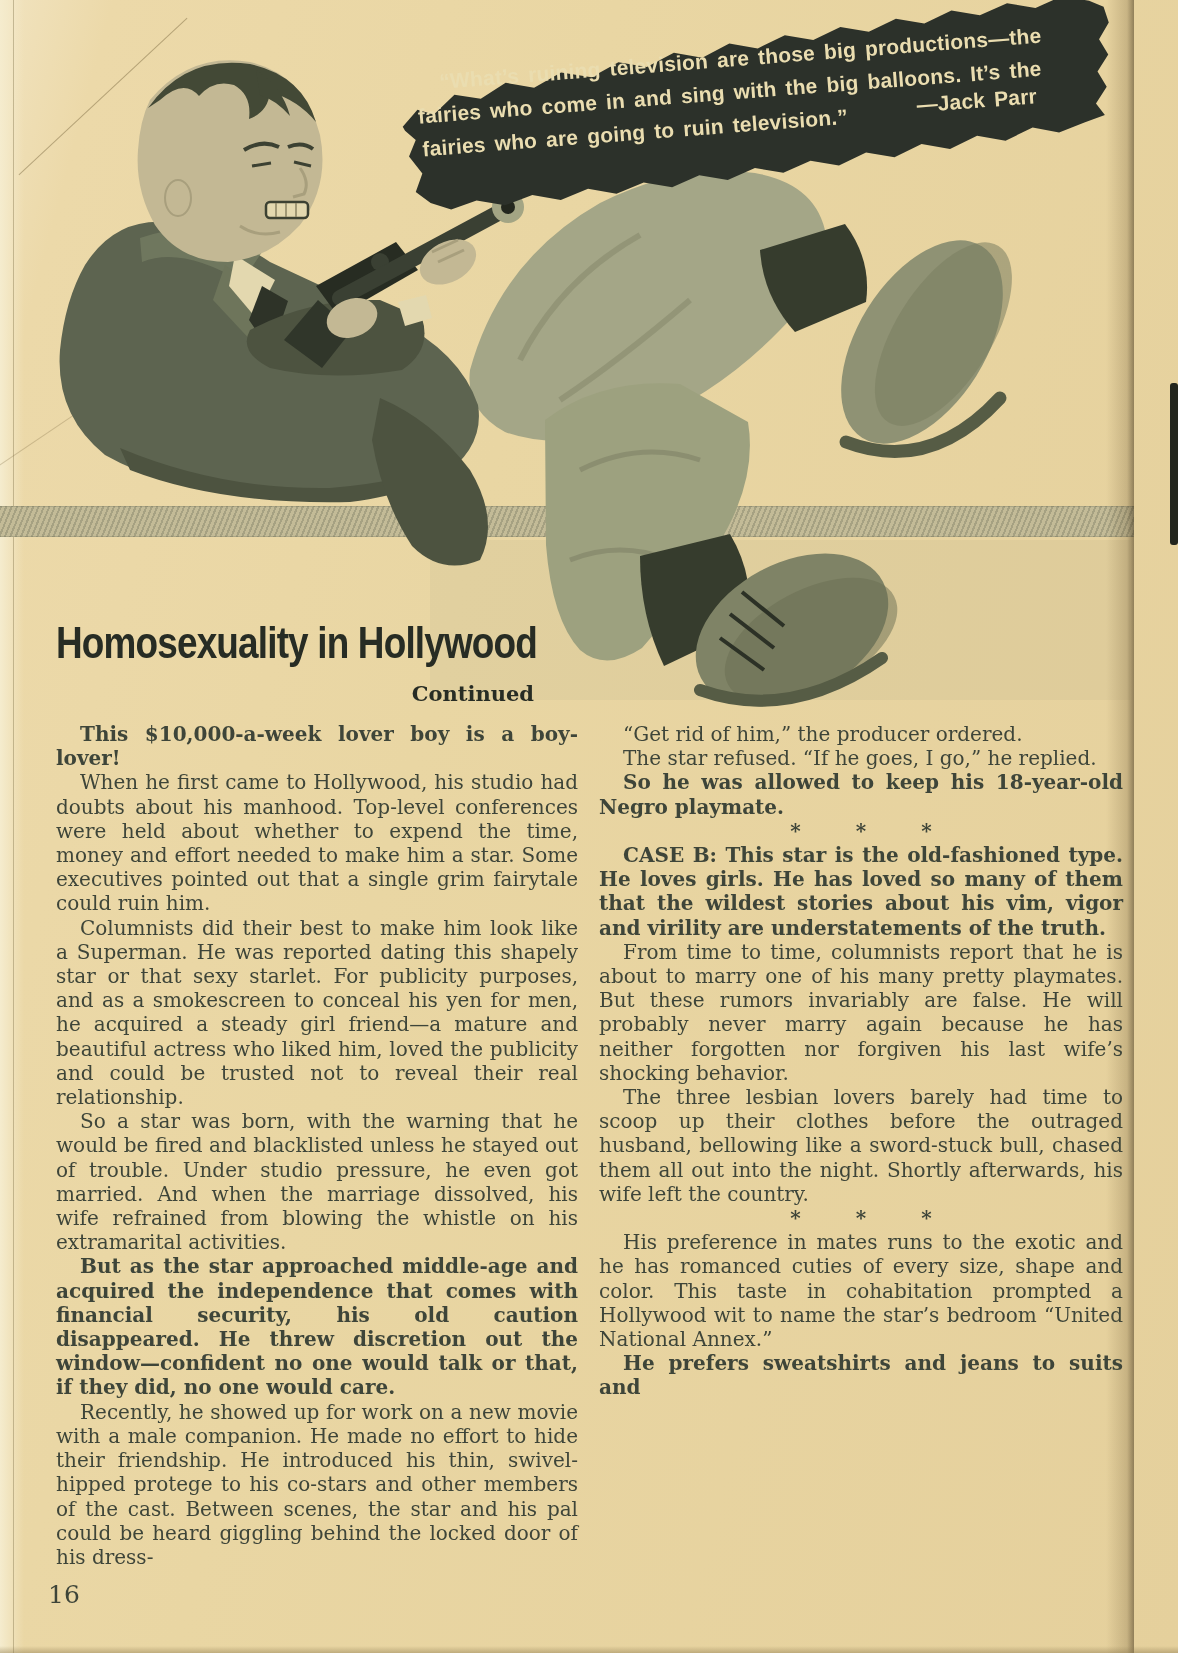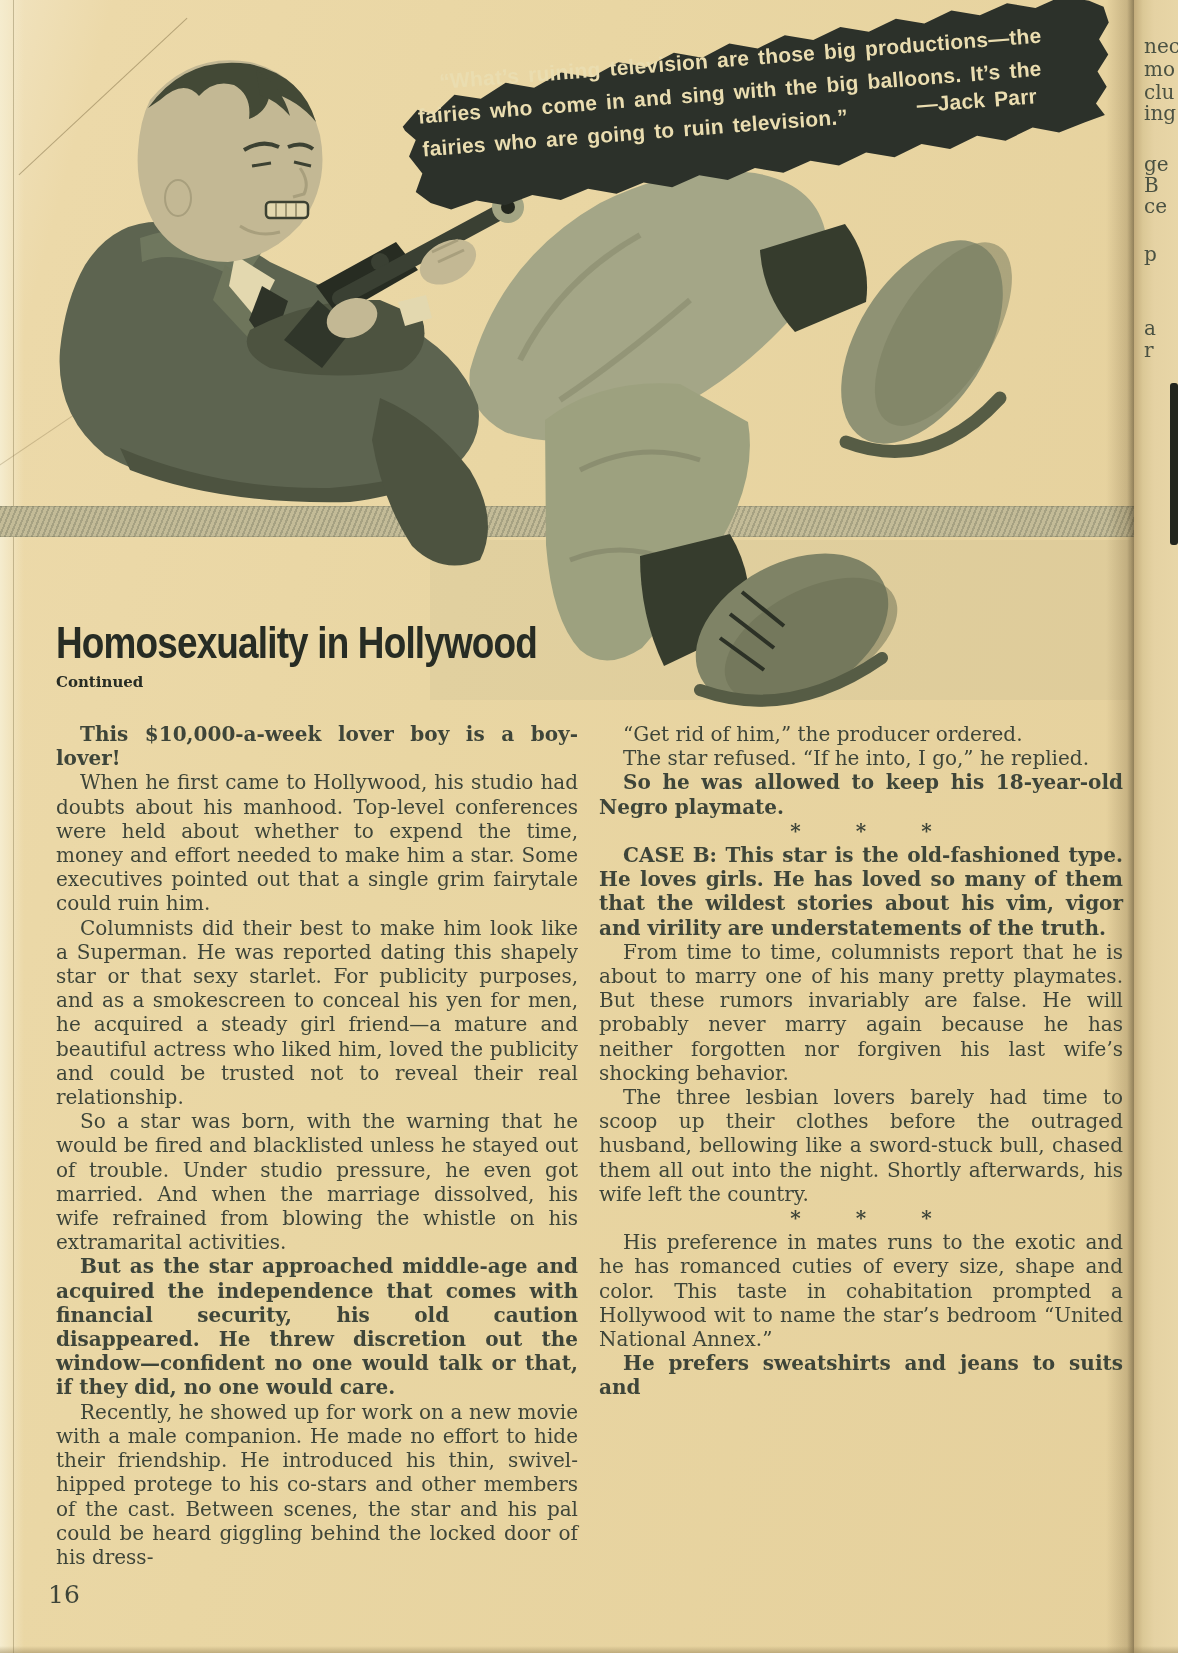--- a/index.html
+++ b/index.html
@@ -42,21 +42,21 @@
   .next-page{position:absolute;left:1134px;top:0;width:44px;height:100%;z-index:4;overflow:hidden;
     background:linear-gradient(90deg,#c3ac7c 0px,#dbc896 9px,#e5d2a3 20px,#e8d6a7 100%)}
   .frag{position:absolute;left:10px;font-size:20px;color:#4a5142;white-space:nowrap}
   .dark-sliver{position:absolute;left:1170px;top:383px;width:8px;height:162px;background:#23261e;border-radius:3px;z-index:5}
 
   
   .headline-block{position:absolute;left:56px;top:620px;width:500px;z-index:5}
   .headline-block h1{margin:0;font-family:"Liberation Sans","DejaVu Sans",sans-serif;font-weight:bold;
     font-size:45px;line-height:1;color:var(--headline-ink,#272c24);letter-spacing:-1px;white-space:nowrap;
     transform:scaleX(.82);transform-origin:left center}
-  .continued{width:478px;text-align:left;font-weight:bold;font-size:15px;margin-top:8px;color:var(--headline-ink,#272c24)}
+  .continued{width:478px;text-align:right;font-weight:bold;font-size:21px;margin-top:16px;color:var(--headline-ink,#272c24)}
 
   
   .col{position:absolute;top:722px;z-index:5;text-align:justify;font-size:20px;line-height:24.2px;color:var(--ink,#3e4539)}
   .col-left{left:56px;width:522px}
   .col-right{left:599px;width:524px}
   .col p{margin:0;text-indent:0}
   .col p.ind{text-indent:24px}
   .col p.b{font-weight:bold}
   .col p.stars{text-align:center;word-spacing:48px;font-weight:bold;text-indent:0}
 
@@ -143,50 +143,38 @@
     <svg viewBox="0 0 736 176" width="736" height="176">
       <polygon fill="#2c312a" points="18,84 34,68 50,74 72,56 98,62 124,48 152,55 180,42 210,49 238,36 266,43 294,31 322,38 350,26 378,33 406,22 434,29 462,18 490,25 518,14 546,21 574,10 602,17 630,7 658,14 686,4 712,11 726,18 730,34 719,50 727,66 715,82 723,98 711,114 719,126 698,132 672,140 646,133 618,144 590,137 562,148 534,141 506,152 478,145 450,156 422,149 394,159 366,152 338,162 310,155 282,165 254,158 226,167 198,160 170,169 142,162 114,170 86,163 60,170 40,162 26,150 34,132 22,114 30,98 20,88"></polygon>
     </svg>
     <div class="l l1">“What’s ruining television are those big productions—the</div>
     <div class="l l2">fairies who come in and sing with the big balloons. It’s the</div>
     <div class="l l3">fairies who are going to ruin television.”</div>
     <div class="l attr">—Jack Parr</div>
   </div>
 
   <div class="fold"></div>
-  <div class="next-page" id="next-page">
-      <div class="frag" style="top: 34px;">nec</div>
-      <div class="frag" style="top: 57px;">mo</div>
-      <div class="frag" style="top: 80px;">clu</div>
-      <div class="frag" style="top: 101px;">ing</div>
-      <div class="frag" style="top: 152px;">ge</div>
-      <div class="frag" style="top: 173px;">B</div>
-      <div class="frag" style="top: 194px;">ce</div>
-      <div class="frag" style="top: 242px;">p</div>
-      <div class="frag" style="top: 316px;">a</div>
-      <div class="frag" style="top: 338px;">r</div>
-    </div>
   <div class="dark-sliver"></div>
 
   <div class="headline-block">
     <h1>Homosexuality in Hollywood</h1>
     <div class="continued">Continued</div>
   </div>
 
   <div class="col col-left" id="col-left">
       <p class="b ind">This $10,000-a-week lover boy is a boy-lover!</p>
       <p class="ind">When he first came to Hollywood, his studio had doubts about his manhood. Top-level conferences were held about whether to expend the time, money and effort needed to make him a star. Some executives pointed out that a single grim fairytale could ruin him.</p>
       <p class="ind">Columnists did their best to make him look like a Superman. He was reported dating this shapely star or that sexy starlet. For publicity purposes, and as a smokescreen to conceal his yen for men, he acquired a steady girl friend—a mature and beautiful actress who liked him, loved the publicity and could be trusted not to reveal their real relationship.</p>
       <p class="ind">So a star was born, with the warning that he would be fired and blacklisted unless he stayed out of trouble. Under studio pressure, he even got married. And when the marriage dissolved, his wife refrained from blowing the whistle on his extramarital activities.</p>
       <p class="b ind">But as the star approached middle-age and acquired the independence that comes with financial security, his old caution disappeared. He threw discretion out the window—confident no one would talk or that, if they did, no one would care.</p>
       <p class="ind">Recently, he showed up for work on a new movie with a male companion. He made no effort to hide their friendship. He introduced his thin, swivel-hipped protege to his co-stars and other members of the cast. Between scenes, the star and his pal could be heard giggling behind the locked door of his dress-</p>
     </div>
   <div class="col col-right" id="col-right">
       <p class="ind">“Get rid of him,” the producer ordered.</p>
-      <p class="ind">The star refused. “If he into, I go,” he replied.</p>
+      <p class="ind">The star refused. “If he goes, I go,” he replied.</p>
       <p class="b ind">So he was allowed to keep his 18-year-old Negro playmate.</p>
       <p class="stars">*  *  *</p>
       <p class="b ind">CASE B: This star is the old-fashioned type. He loves girls. He has loved so many of them that the wildest stories about his vim, vigor and virility are understatements of the truth.</p>
       <p class="ind">From time to time, columnists report that he is about to marry one of his many pretty playmates. But these rumors invariably are false. He will probably never marry again because he has neither forgotten nor forgiven his last wife’s shocking behavior.</p>
       <p class="ind">The three lesbian lovers barely had time to scoop up their clothes before the outraged husband, bellowing like a sword-stuck bull, chased them all out into the night. Shortly afterwards, his wife left the country.</p>
       <p class="stars">*  *  *</p>
       <p class="ind">His preference in mates runs to the exotic and he has romanced cuties of every size, shape and color. This taste in cohabitation prompted a Hollywood wit to name the star’s bedroom “United National Annex.”</p>
       <p class="b ind">He prefers sweatshirts and jeans to suits and</p>
     </div>
 

